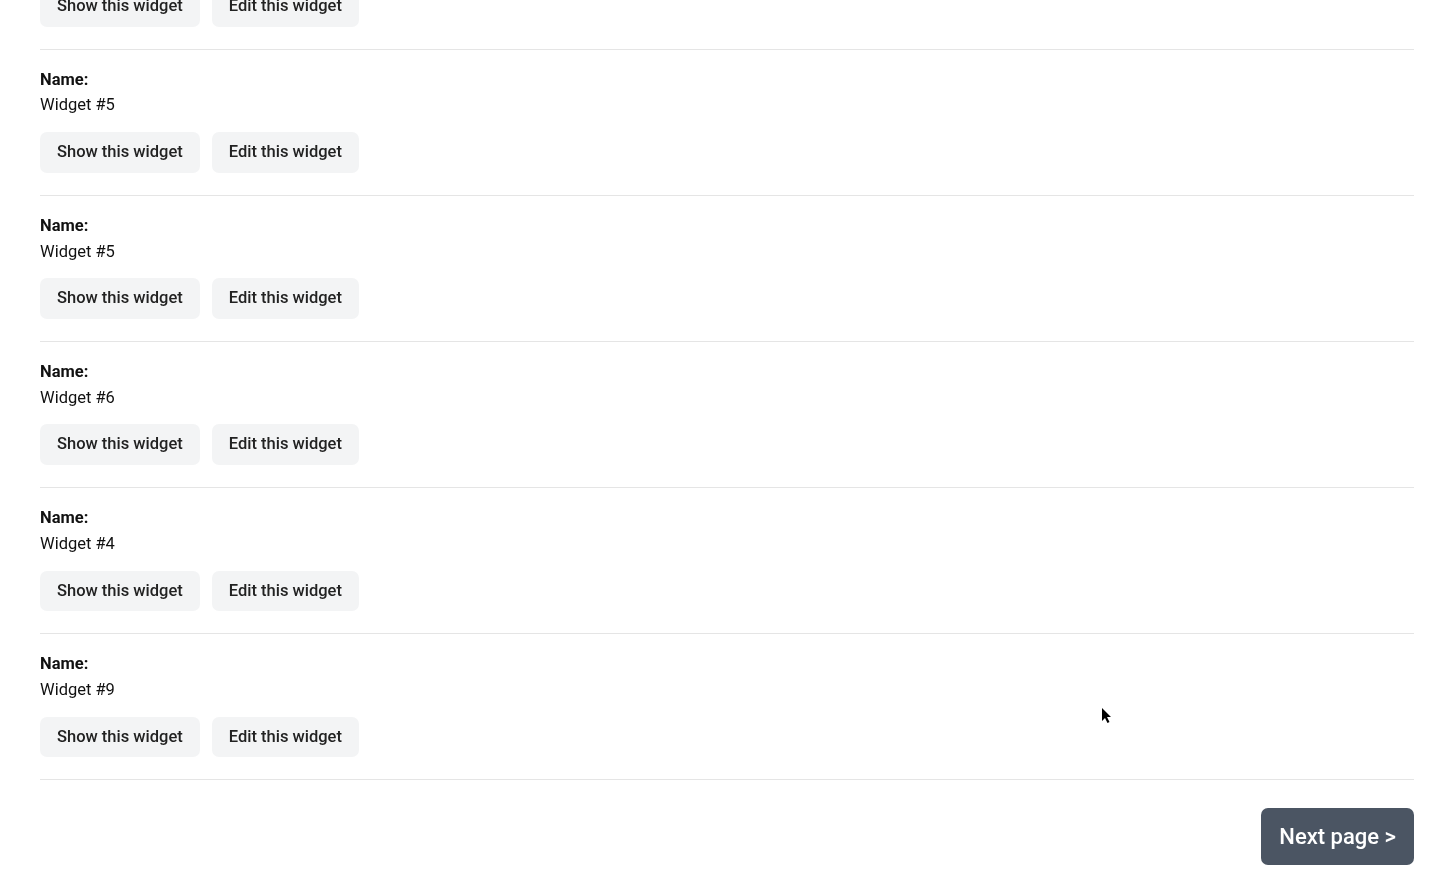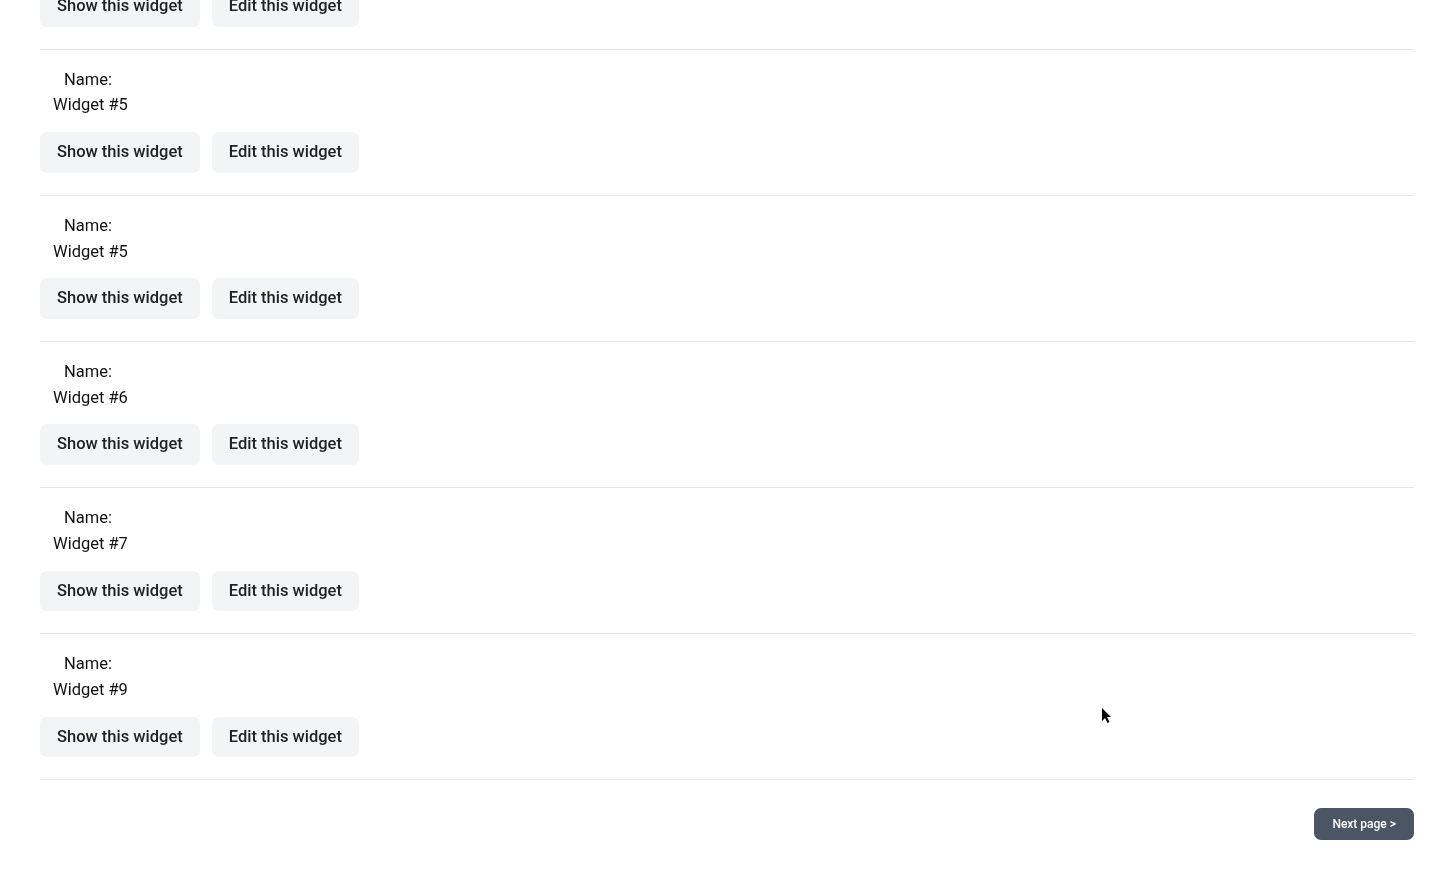--- a/index.html
+++ b/index.html
@@ -22,30 +22,28 @@
       border-bottom: 1px solid #e5e5e5;
     }
     .widget-item.first-partial {
       padding-top: 0;
       border-top: none;
     }
     .widget-item.first-partial .button-row {
       margin-top: -14px;
     }
     .name-label {
-      font-weight: 400;
+      font-weight: 700;
       color: #111;
       line-height: 1.5;
-      margin-left: 24px;
     }
     .name-value {
       color: #111;
       line-height: 1.5;
       margin-top: 1px;
-      margin-left: 13px;
     }
     .button-row {
       margin-top: 14px;
       display: flex;
       gap: 12px;
     }
     .btn {
       display: inline-block;
       padding: 10px 17px;
       background: #f3f4f5;
@@ -59,26 +57,26 @@
       line-height: 1.25;
     }
     .pagination {
       display: flex;
       justify-content: flex-end;
       padding-top: 28px;
       padding-bottom: 10px;
     }
     .btn-next {
       display: inline-block;
-      padding: 9px 18px;
+      padding: 16px 18px;
       background: #4b5563;
       color: #ffffff;
       border: none;
       border-radius: 7px;
-      font-size: 12px;
+      font-size: 22px;
       font-weight: 500;
       cursor: pointer;
       font-family: inherit;
     }
     .cursor-pointer {
       position: absolute;
       left: 1102px;
       top: 708px;
       pointer-events: none;
       font-size: 15px;
@@ -127,21 +125,21 @@
     </div>
     <div class="button-row">
       <button class="btn">Show this widget</button>
       <button class="btn">Edit this widget</button>
     </div>
   </div>
 
   <div class="widget-item">
     <div class="name-block">
       <div class="name-label">Name:</div>
-      <div class="name-value">Widget #7</div>
+      <div class="name-value">Widget #4</div>
     </div>
     <div class="button-row">
       <button class="btn">Show this widget</button>
       <button class="btn">Edit this widget</button>
     </div>
   </div>
 
   <div class="widget-item">
     <div class="name-block">
       <div class="name-label">Name:</div>

